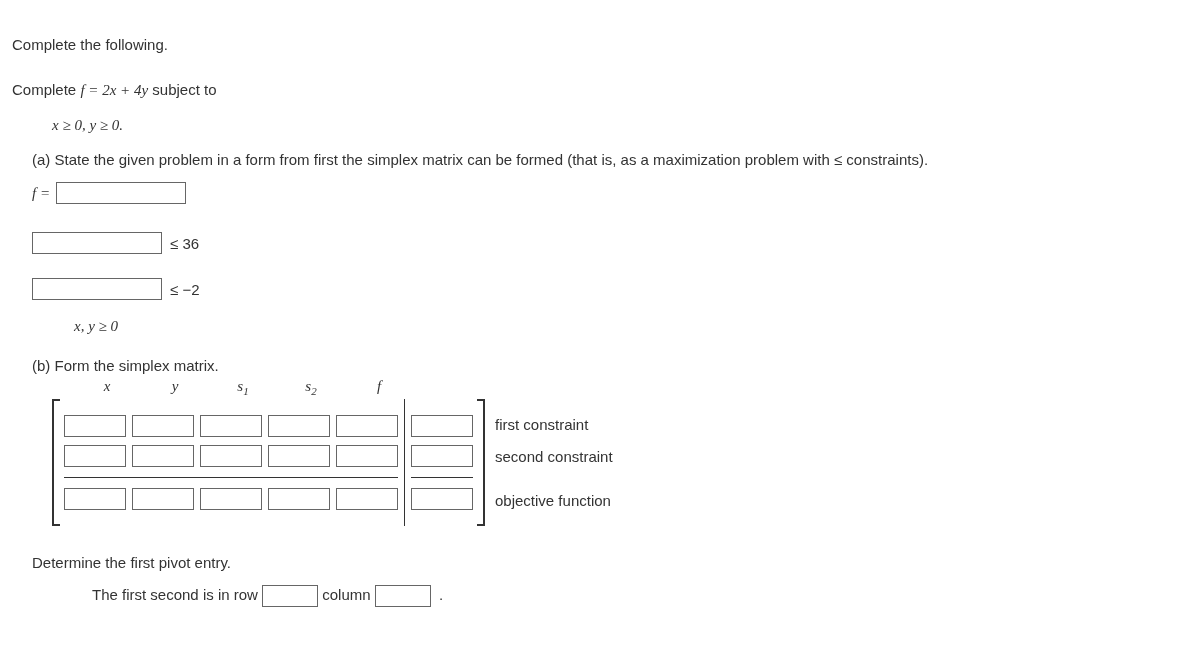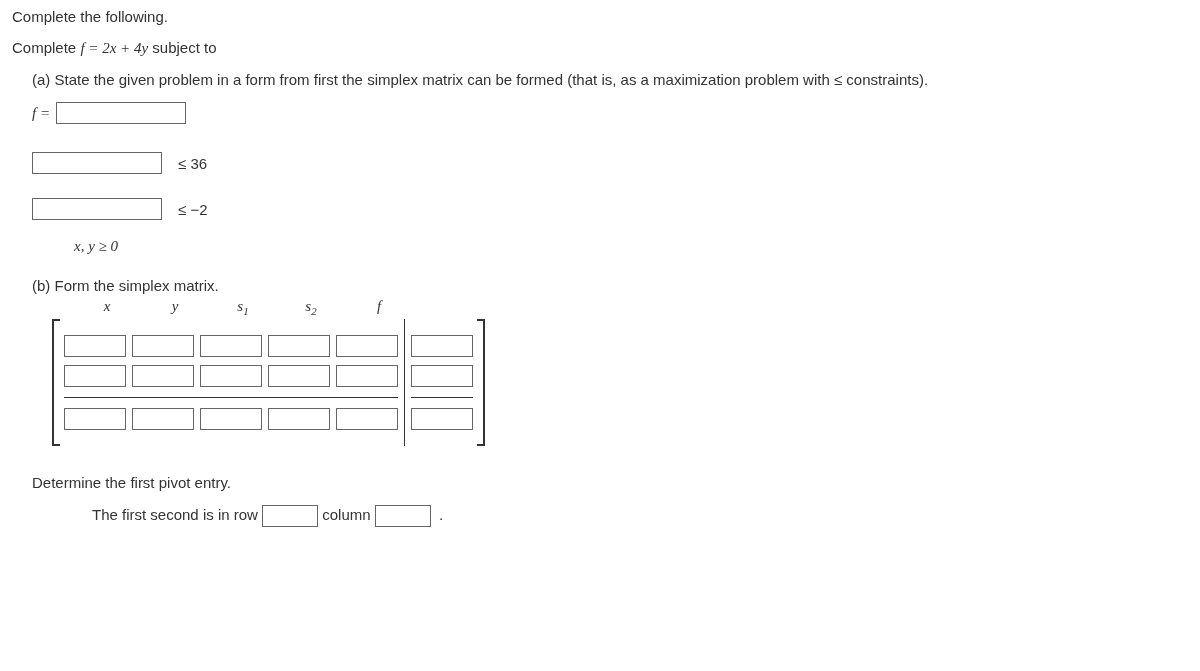--- a/index.html
+++ b/index.html
@@ -4,34 +4,34 @@
 <style>
   body {
     font-family: Verdana, Arial, sans-serif;
     font-size: 15px;
     color: #333;
     margin: 0;
     padding: 8px 12px;
     width: 1200px;
     box-sizing: border-box;
   }
-  .section { margin-bottom: 14px; }
+  .section { margin-bottom: 14px; margin-top: 28px; }
   .indent { margin-left: 40px; }
   .math-it { font-style: italic; font-family: Liberation Serif, serif; }
   .rm { font-style: normal; }
   input[type=text] {
     border: 1px solid #666;
     height: 22px;
     box-sizing: border-box;
     padding: 1px 4px;
     font-size: 14px;
     vertical-align: middle;
   }
   .constraint-row { margin: 12px 0; display: flex; align-items: center; }
-  .constraint-label { margin-left: 16px; }
+  .constraint-label { margin-left: 8px; }
   .matrix-wrap { display: flex; align-items: center; margin-top: 2px; }
   .matrix-bracket {
     border-top: 2px solid #333;
     border-bottom: 2px solid #333;
     width: 6px;
     align-self: stretch;
   }
   .matrix-bracket.left { border-left: 2px solid #333; }
   .matrix-bracket.right { border-right: 2px solid #333; }
   .matrix-body { padding: 8px 4px; }
@@ -54,20 +54,21 @@
 </head>
 <body>
 
 <div class="section">Complete the following.</div>
 
 <div class="section">
   <span>Complete </span><span class="math-it"><span class="rm" style="font-style:italic">f</span> = 2<span>x</span> + 4<span>y</span></span><span> subject to</span>
 </div>
 
 <div class="indent problem-lines">
+  <div class="math-it">x ≥ 0,  y ≥ 0.</div>
 </div>
 
 <div class="indent" style="margin-top:14px;margin-left:20px">(a) State the given problem in a form from first the simplex matrix can be formed (that is, as a maximization problem with ≤ constraints).</div>
 
 <div class="indent" style="margin-left:20px;margin-top:14px">
   <div class="constraint-row">
     <span class="math-it" style="margin-right:6px">f =</span>
     <input type="text" style="width: 130px;">
   </div>
 
@@ -127,20 +128,25 @@
           <input type="text" style="">
         </div>
       <div class="matrix-row">
           <input type="text" style="">
         </div>
       <div class="matrix-row" style="border-top:1px solid #333;padding-top:10px;margin-top:10px">
           <input type="text" style="">
         </div>
     </div>
     <div class="matrix-bracket right"></div>
+    <div class="row-labels">
+      <div>first constraint</div>
+      <div>second constraint</div>
+      <div style="padding-top:10px;margin-top:10px">objective function</div>
+    </div>
   </div>
 </div>
 
 <div class="indent" style="margin-left:20px;margin-top:28px">Determine the first pivot entry.</div>
 
 <div class="indent" style="margin-left:80px;margin-top:14px">
   <span>The first second is in row</span>
   <input type="text" class="small-input" style="">
   <span>column</span>
   <input type="text" class="small-input" style="">

